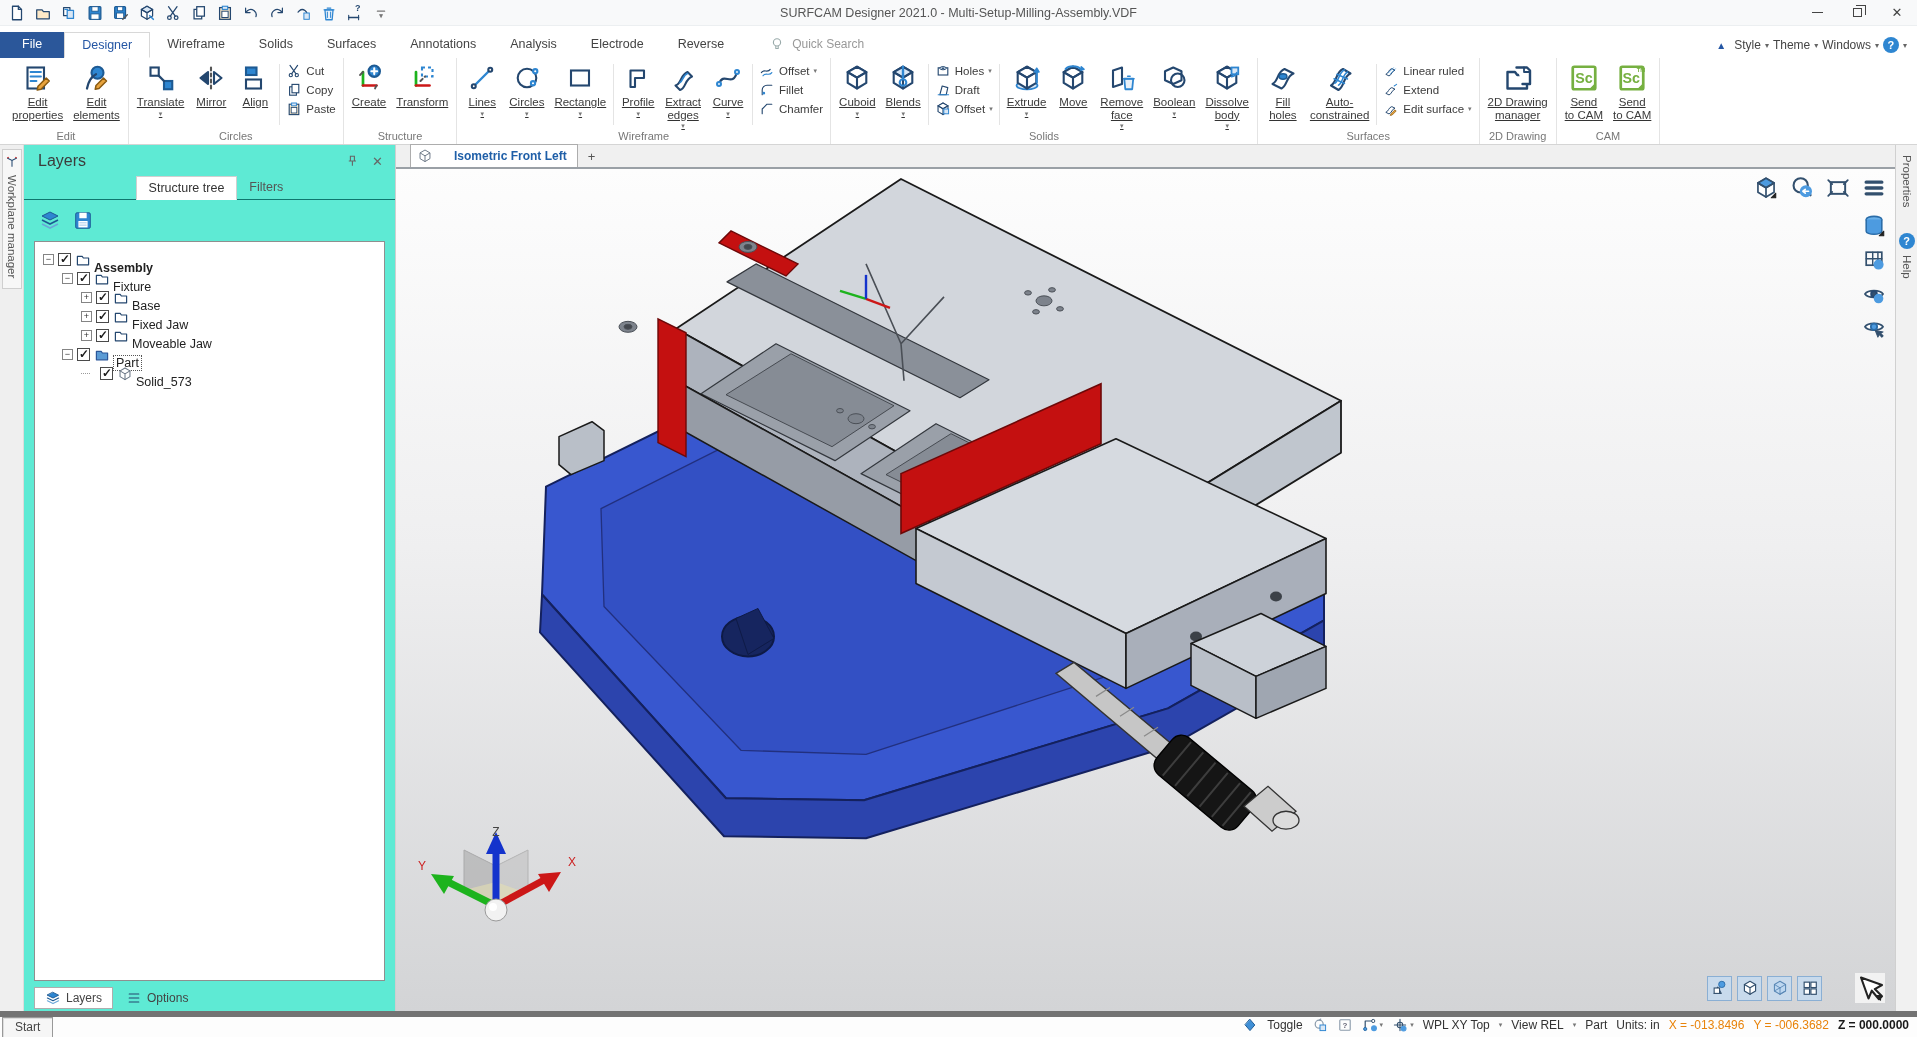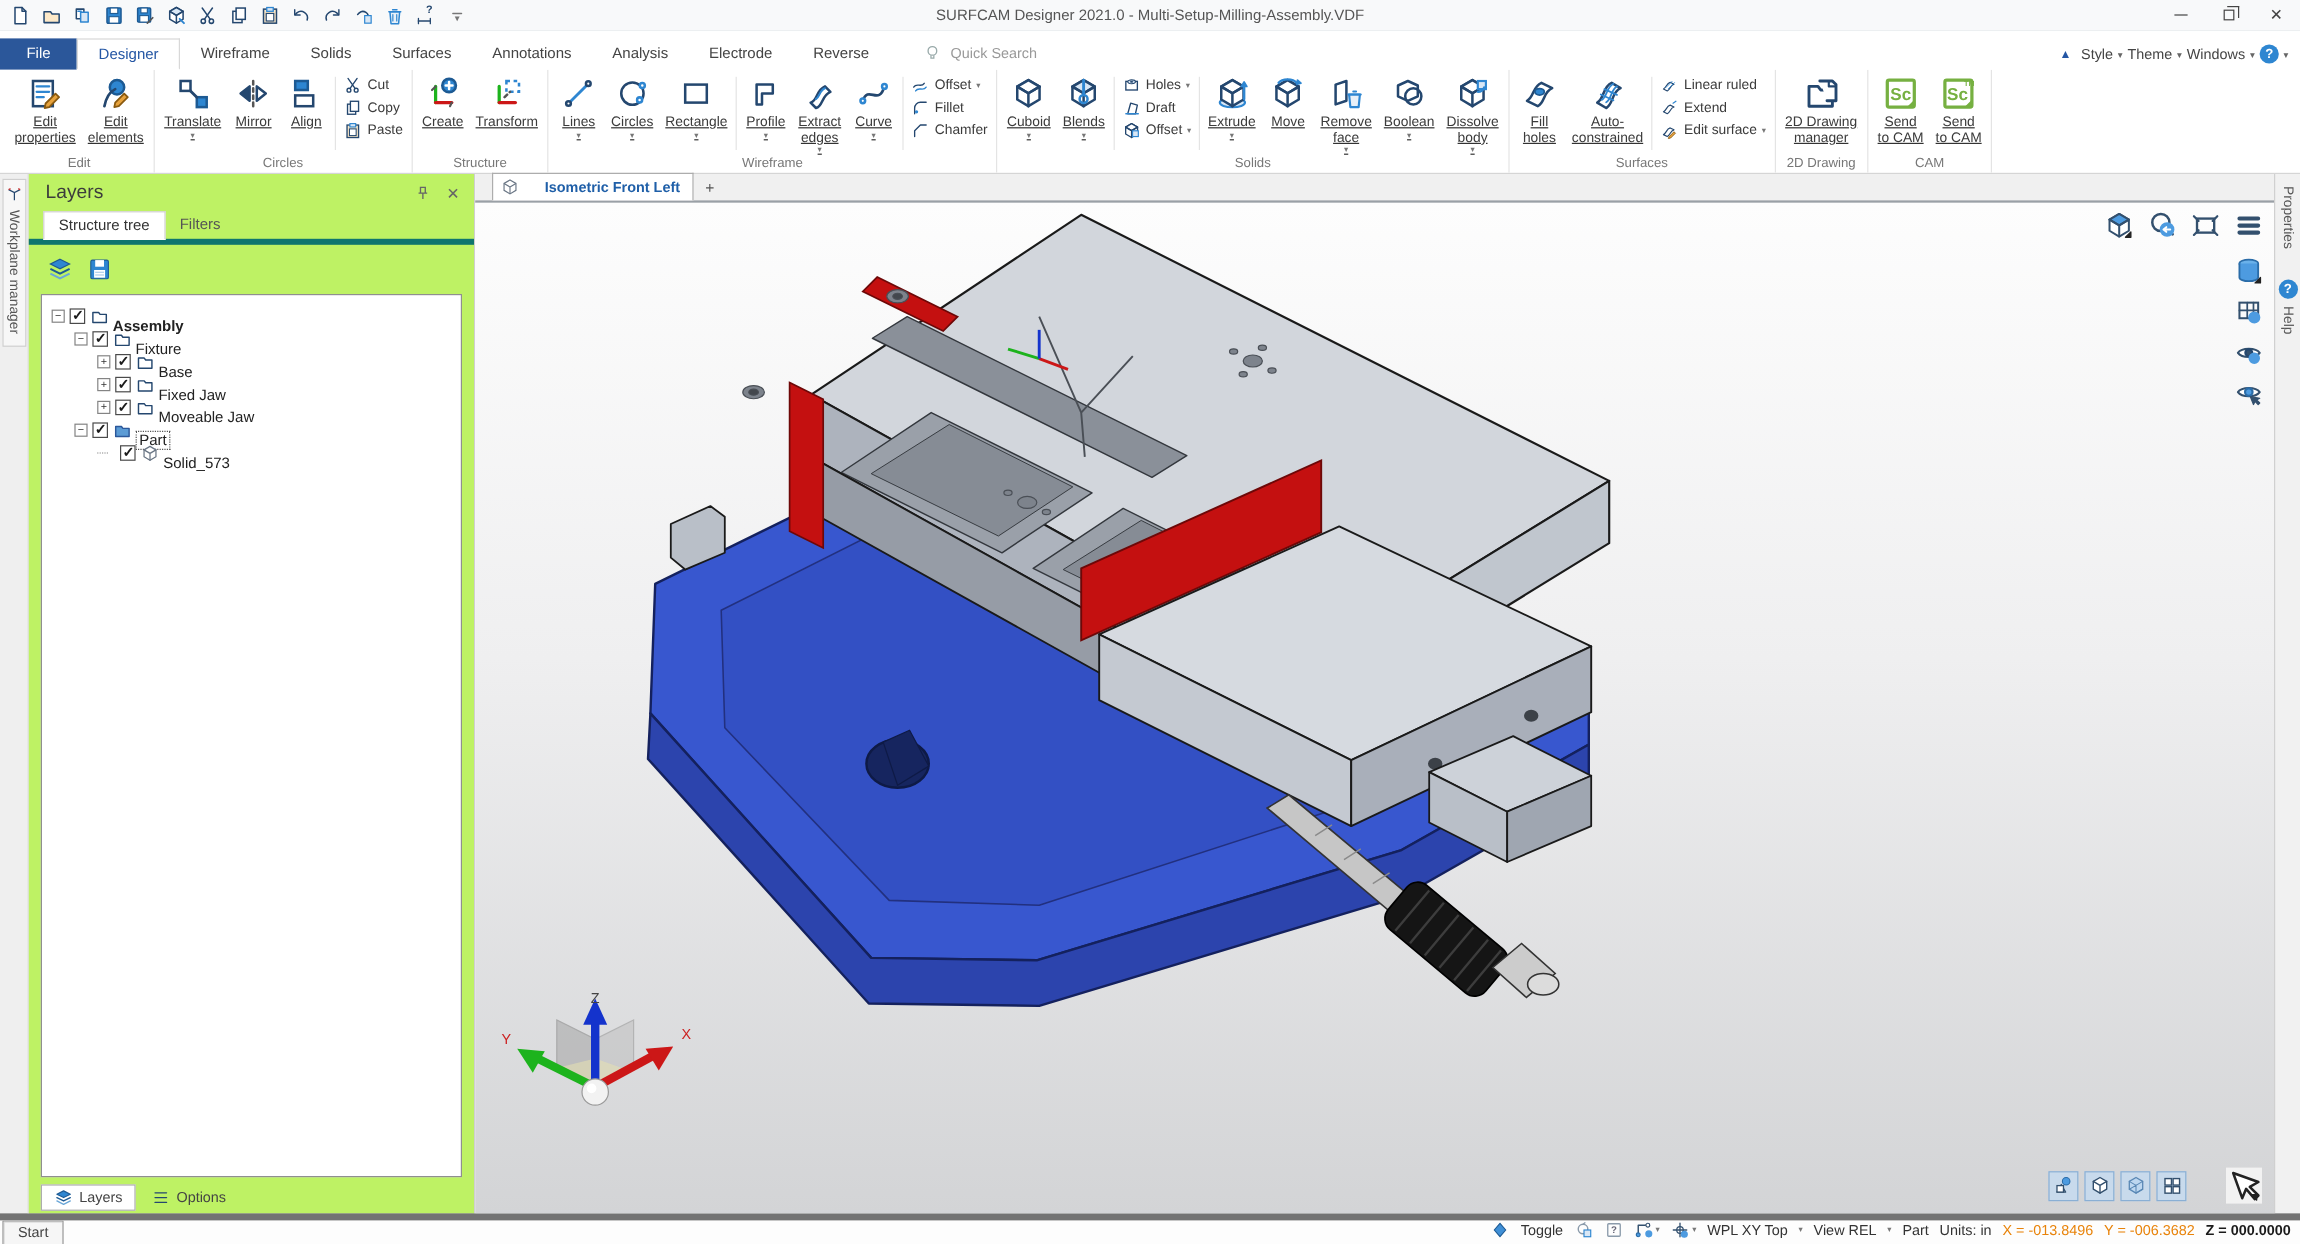--- a/index.html
+++ b/index.html
@@ -46,25 +46,25 @@
 
   
   #main { display:flex; height:866px; background:#f0f0f0; }
 
   
   #leftstrip { width:24px; background:#efefef; border-right:1px solid #dcdcdc; display:flex; flex-direction:column; align-items:center; padding-top:4px;}
   .vtabL { border:1px solid #cfcfcf; background:#f7f7f7; width:20px; display:flex; flex-direction:column; align-items:center; padding:4px 0 10px; gap:5px;}
   .vtext { writing-mode:vertical-rl; font-size:11.5px; color:#555; white-space:nowrap; }
 
   
-  #layerspanel { width:372px; background:#bef264; display:flex; flex-direction:column; border-right:1px solid #cfcfcf;}
+  #layerspanel { width:372px; background:#5eead4; display:flex; flex-direction:column; border-right:1px solid #cfcfcf;}
   .lp-header { display:flex; align-items:center; padding:7px 12px 4px 14px; }
   .lp-title { font-size:16px; color:#3c3c3c; }
   .lp-hicons { margin-left:auto; display:flex; gap:12px; align-items:center; color:#555; }
-  .lp-tabs { display:flex; padding:2px 0 0 12px; border-bottom:5px solid #0f766e; }
+  .lp-tabs { display:flex; padding:2px 0 0 12px; border-bottom:1px solid #0f766e;justify-content:center; }
   .lp-tab { padding:4px 12px; font-size:12.5px; color:#555; }
   .lp-tab.active { background:#fff; border:1px solid #d0d0d0; border-bottom:1px solid #fff; margin-bottom:-1px; color:#333; }
   .lp-toolbar { display:flex; gap:10px; padding:9px 12px 8px 14px; align-items:center;}
   .treebox { flex:1; margin:0 10px 6px 10px; border:1px solid #8f8f8f; background:#fff; padding:8px 4px; overflow:hidden; }
   .trow { display:flex; align-items:center; height:19px; font-size:12.5px; color:#222;}
   .stub { display:inline-block; width:9px; border-top:1px dotted #9a9a9a; margin-right:2px; }
   .expander { width:11px; height:11px; border:1px solid #848484; background:#fff; font-size:9px; line-height:9px; text-align:center; color:#333; margin-right:4px; flex:none;}
   .cb { width:13px; height:13px; border:1.4px solid #4a4a4a; background:#fff; margin-right:4px; position:relative; flex:none;}
   .cb::after { content:"\2713"; position:absolute; left:1px; top:-2px; font-size:12px; font-weight:bold; color:#1a1a1a;}
   .titem { margin-left:3px; white-space:nowrap;margin-top:16px;}

